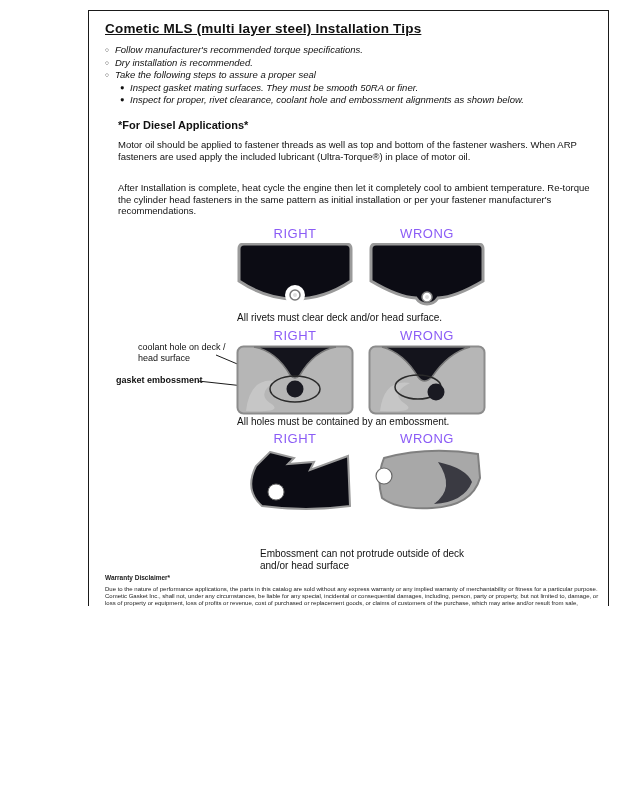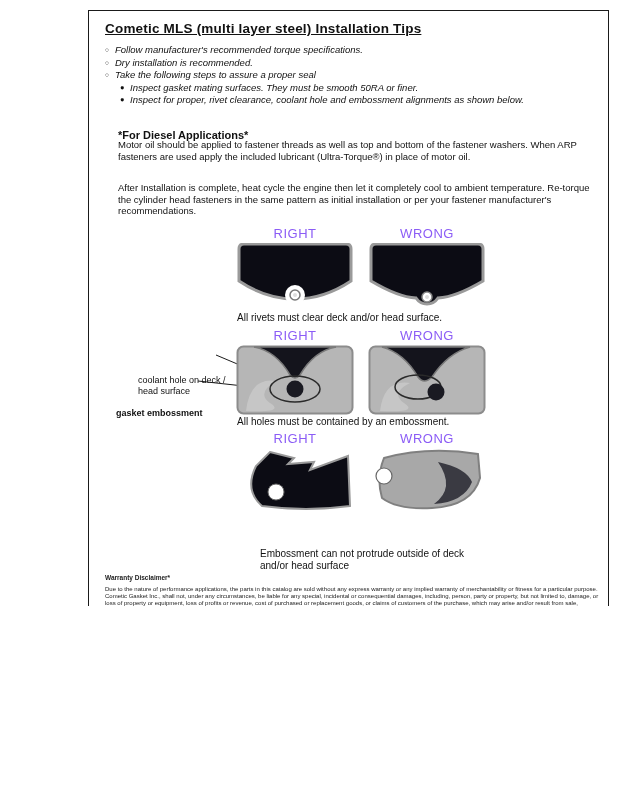--- a/index.html
+++ b/index.html
@@ -7,33 +7,33 @@
   body { font-family:"Liberation Sans", sans-serif; color:#111; }
   .page { position:relative; width:618px; height:606px; background:#fff; overflow:hidden; }
   .frame { position:absolute; left:88px; top:10px; width:521px; height:781px; border:1.5px solid #1a1a1a; }
   .title { position:absolute; left:105px; top:21px; font-size:13.5px; font-weight:bold; text-decoration:underline; letter-spacing:0.2px; }
   .bullets { position:absolute; left:105px; top:44px; width:486px; font-size:9.5px; }
   .b-row { display:flex; align-items:flex-start; line-height:12.5px;font-style:italic; }
   .b-row .b { flex:0 0 10px; }
   .b-row .o { font-size:6.5px; line-height:12.5px; }
   .b-row .f { font-size:7.5px; line-height:12.5px; }
   .b-row.sub { margin-left:15px; }
-  .diesel-h { position:absolute; left:118px; top:129px; font-size:11px; font-weight:bold; }
+  .diesel-h { position:absolute; left:118px; top:119px; font-size:11px; font-weight:bold; }
   .para { position:absolute; left:118px; width:478px; font-size:9.5px; line-height:11.5px; }
   .p1 { top:139px; }
   .p2 { top:170px;margin-top:12px; }
   .p3 { top:210px; }
   .dg-row { position:absolute; left:236px; display:flex; gap:14px; }
   .row1 { top:226px; } .row2 { top:328px; } .row3 { top:431px; }
   .dg-col { width:118px; }
   .dg-head { text-align:center; font-size:13px; color:#8b5cf6; height:17px; letter-spacing:0.5px; }
   .dg-col svg { display:block; width:118px; }
   .dg-caption { position:absolute; left:237px; font-size:10px; line-height:11.5px; width:250px; }
   .c1 { top:312px; } .c2 { top:416px; } .c3 { top:548px; width:235px;margin-left:23px; }
-  .callout { position:absolute; font-size:9px; line-height:10.5px; color:#111;margin-top:33px; }
+  .callout { position:absolute; font-size:9px; line-height:10.5px; color:#111; }
   .callout.coolant { left:138px; top:342px; width:88px; }
   .callout.emboss  { left:116px; top:375px; width:95px;font-weight:bold; }
   .connectors { position:absolute; left:150px; top:348px; width:140px; height:50px; }
   .fineprint { position:absolute; left:105px; top:574px; width:496px; font-size:6px; line-height:7px; color:#222; }
   .fineprint h3 { font-size:6.5px; font-weight:bold; margin-bottom:5px; }
   .fineprint p { white-space:pre-line; margin-bottom:4.5px; }
   .page-code { position:absolute; left:388px; top:757px; font-size:13px; color:#14532d; }
 </style>
 </head>
 <body>

